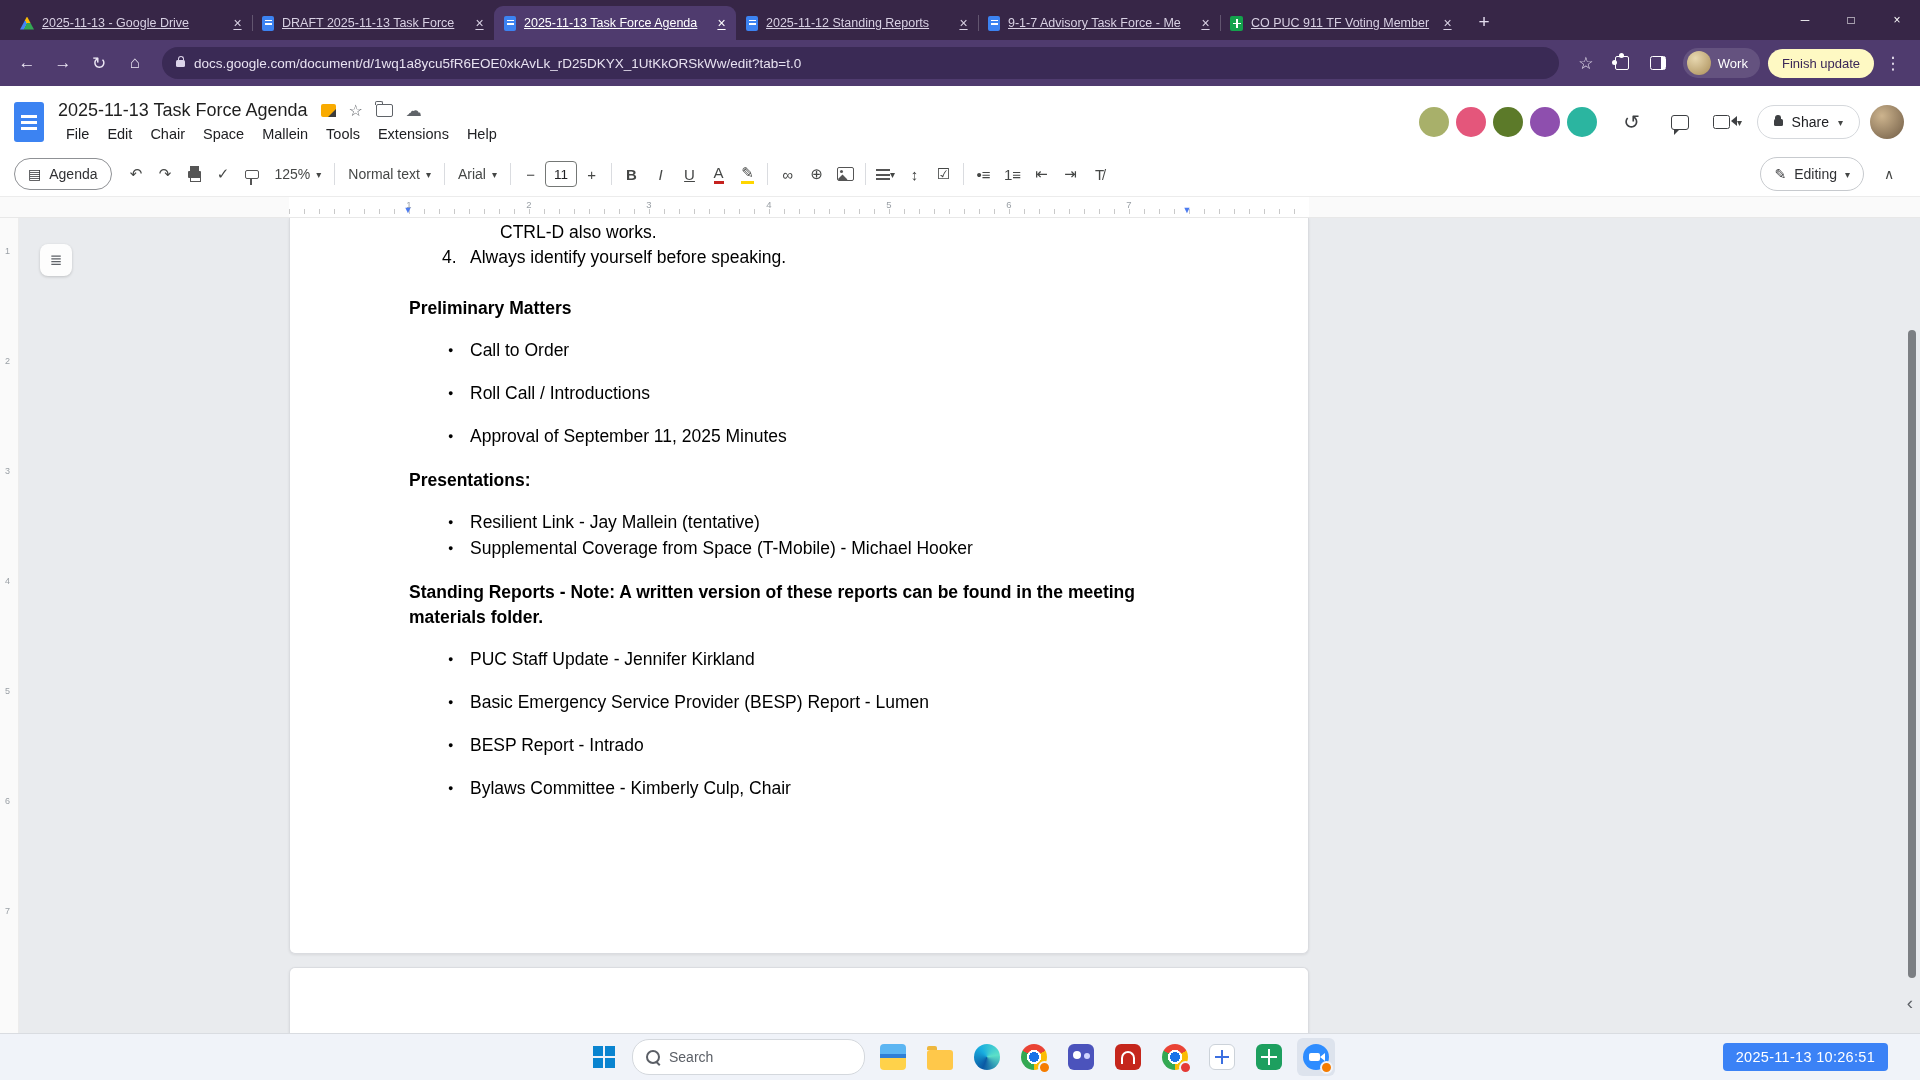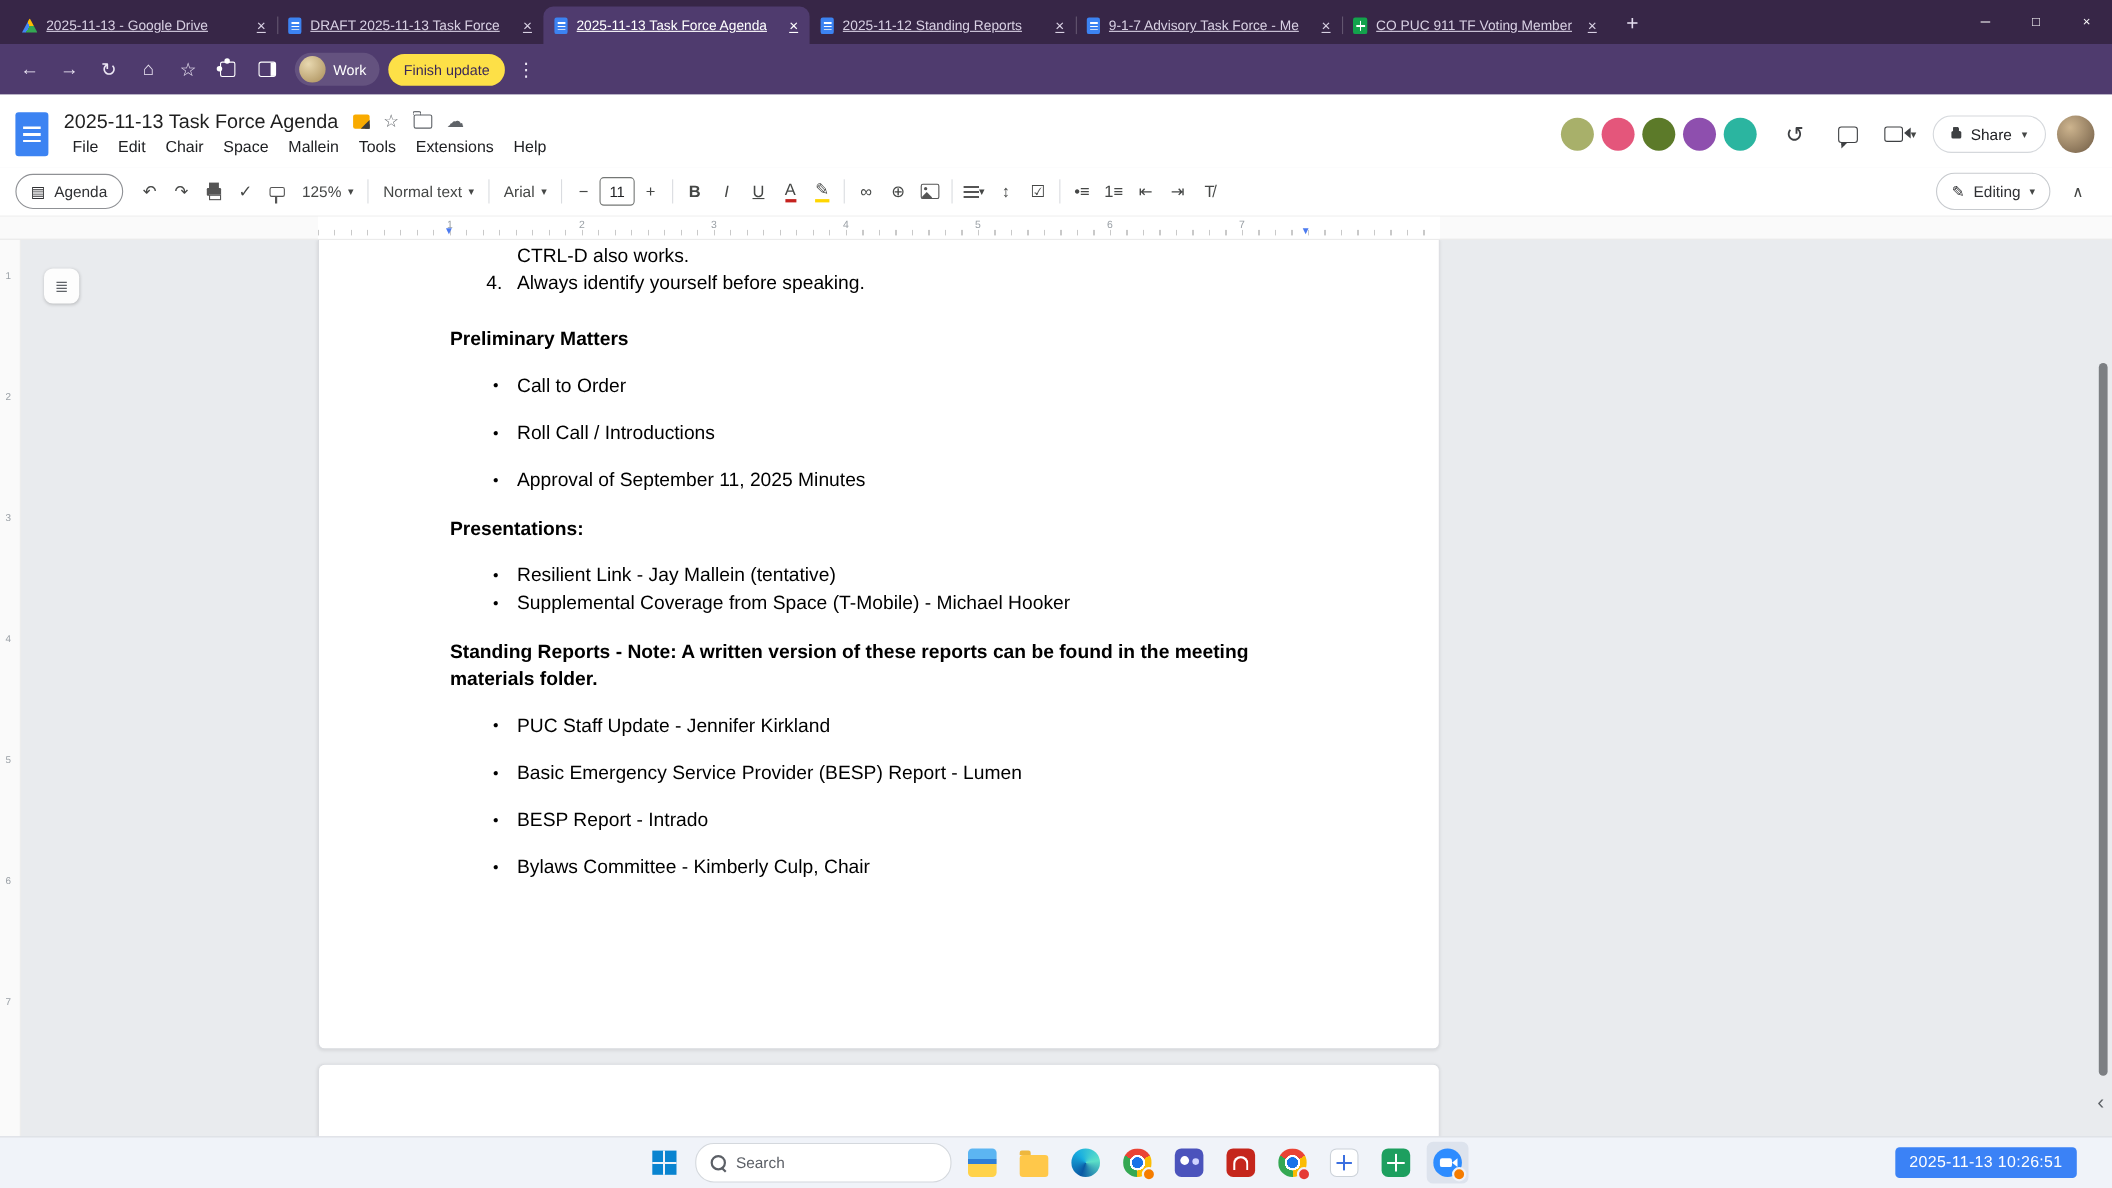--- a/index.html
+++ b/index.html
@@ -34,21 +34,21 @@
   .omni-url{white-space:nowrap;overflow:hidden;}
   .lock{width:9px;height:7px;background:#dcd4ea;border-radius:1.5px;position:relative;flex:none;}
   .lock::before{content:"";position:absolute;top:-4px;left:1.5px;width:6px;height:4px;border:1.5px solid #dcd4ea;border-bottom:none;border-radius:3px 3px 0 0;box-sizing:border-box;}
   .puzzle{width:12px;height:12px;border:1.6px solid #fff;border-radius:2px;position:relative;}
   .puzzle::before{content:"";position:absolute;top:-4px;left:3px;width:5px;height:5px;background:#fff;border-radius:50%;}
   .puzzle::after{content:"";position:absolute;left:-4px;top:3px;width:5px;height:5px;background:#fff;border-radius:50%;}
   .spanel{width:14px;height:12px;border:1.6px solid #fff;border-radius:2.5px;display:flex;}
   .spanel i{display:block;width:4px;height:100%;background:#fff;margin-left:auto;}
   .profile-chip{display:flex;align-items:center;gap:7px;padding:3px 12px 3px 4px;border-radius:16px;color:#fff;font-size:13px;background:rgba(255,255,255,.12);margin:0 6px;}
   .chip-avatar{width:24px;height:24px;border-radius:50%;background:radial-gradient(circle at 35% 30%,#e8d8b0,#a98d58);}
-  .update-btn{background:#fde047;color:#3a2757;font-size:13px;padding:7px 14px;border-radius:16px;white-space:nowrap;}
+  .update-btn{background:#fef9c3;color:#3a2757;font-size:13px;padding:7px 14px;border-radius:16px;white-space:nowrap;}
 
   
   .docs-header{background:#fff;display:flex;align-items:center;padding:8px 16px 2px 14px;height:66px;box-sizing:border-box;}
   .docsapp{width:30px;height:40px;background:#3c83f2;border-radius:3px;position:relative;margin-right:14px;flex:none;}
   .docsapp::after{content:"";position:absolute;left:7px;right:7px;top:13px;height:16px;
        background:repeating-linear-gradient(to bottom,#fff 0 2.5px,transparent 2.5px 6px);}
   .title-wrap{display:flex;flex-direction:column;}
   .title-row{display:flex;align-items:center;gap:13px;font-size:18px;color:#1f1f1f;}
   .ybadge{width:15px;height:13px;background:#f9ab00;border-radius:2px;position:relative;}
   .ybadge::after{content:"";position:absolute;right:0;bottom:0;border:4px solid transparent;border-right:4px solid #3c3c3c;border-bottom:4px solid #3c3c3c;}
@@ -110,21 +110,21 @@
   .outline-btn{position:absolute;left:40px;top:26px;width:32px;height:32px;border-radius:8px;display:flex;align-items:center;justify-content:center;color:#5f6368;font-size:15px;background:#fdfdfd;box-shadow:0 1px 3px rgba(0,0,0,.18);}
   .page{position:absolute;left:289px;top:0;width:1020px;height:736px;background:#fff;border:1px solid #dadce0;border-top:none;box-sizing:border-box;border-radius:0 0 6px 6px;box-shadow:0 1px 3px rgba(0,0,0,.08);padding-top:3px;}
   .page2{position:absolute;left:289px;top:749px;width:1020px;height:70px;background:#fff;border:1px solid #dadce0;border-bottom:none;box-sizing:border-box;border-radius:6px 6px 0 0;box-shadow:0 1px 3px rgba(0,0,0,.08);}
   .vscroll{position:absolute;right:4px;top:112px;width:8px;height:648px;background:#7c7f83;border-radius:4px;}
   .side-collapse{position:absolute;right:7px;bottom:22px;color:#5f6368;font-size:19px;}
 
   
   .page{font-size:17.5px;line-height:22px;color:#000;}
   .blk{margin:0 118px 21px 0;}
   .cont{padding-left:180px;}
-  .mb3{margin-bottom:3px;}
+  .mb3{margin-bottom:3px;margin-left:30px;}
   .numb{padding-left:152px;display:flex;margin-bottom:28px;}
   .num{width:28px;flex:none;}
   .head{padding-left:119px;font-weight:bold;line-height:25px;margin-bottom:18px;}
   .bull{padding-left:158px;display:flex;}
   .bdot{width:22px;flex:none;font-size:9px;line-height:22px;}
   .tight{margin-bottom:4px;}
 
   
   .taskbar{position:absolute;left:0;bottom:0;width:100%;height:46px;background:#f0f3f9;border-top:1px solid #d9dce1;display:flex;align-items:center;justify-content:center;gap:9px;}
   .tb-cell{width:38px;height:38px;border-radius:6px;display:flex;align-items:center;justify-content:center;position:relative;flex:none;}
@@ -205,20 +205,24 @@
       <span class="winbtn">□</span>
       <span class="winbtn">×</span>
     </div>
   </div>
 
   <div class="navbar">
     <span class="navbtn">←</span>
     <span class="navbtn">→</span>
     <span class="navbtn">↻</span>
     <span class="navbtn">⌂</span>
+    <div class="omnibox">
+      <span class="lock"></span>
+      <span class="omni-url">docs.google.com/document/d/1wq1a8ycu5fR6EOE0xkAvLk_rD25DKYX_1UtKkORSkWw/edit?tab=t.0</span>
+    </div>
     <span class="navbtn">☆</span>
     <span class="navbtn">
         <span class="puzzle"></span>
       </span>
     <span class="navbtn">
         <span class="spanel">
           <i></i>
         </span>
       </span>
     <div class="profile-chip">

